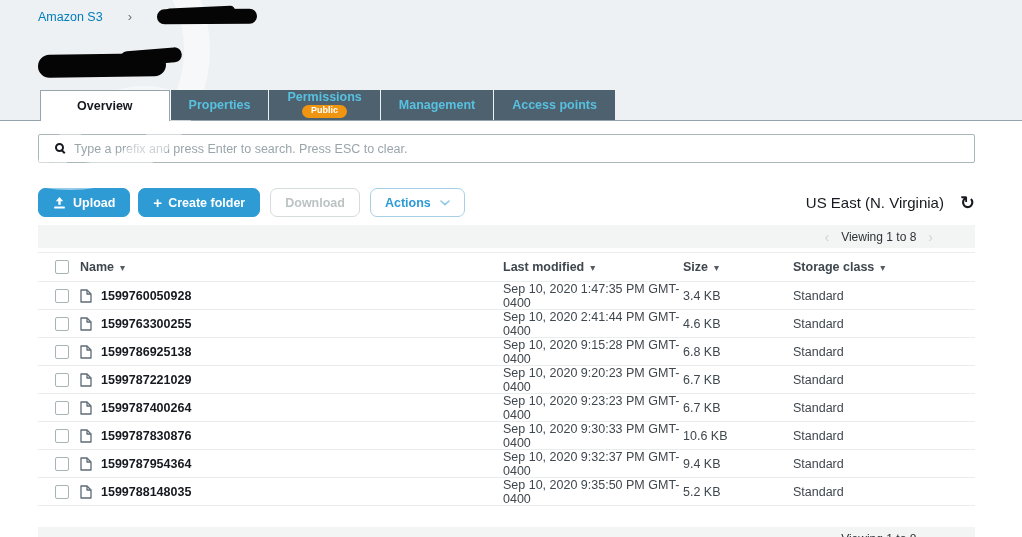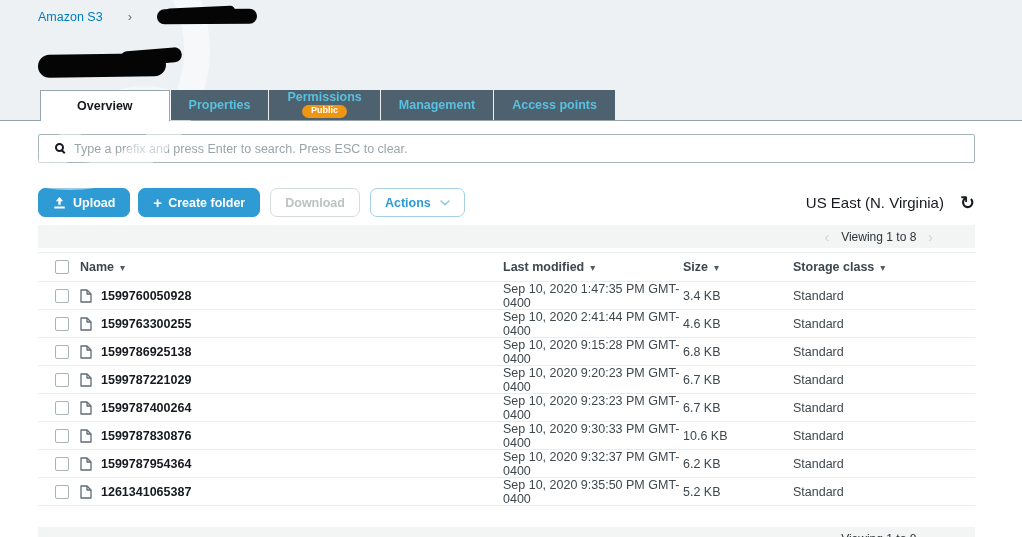--- a/index.html
+++ b/index.html
@@ -298,36 +298,36 @@
     <div class="cell">
       <span class="file-ic">
         <svg width="12" height="14" viewBox="0 0 12 14">
                   <path d="M1 1h6l4 4v8H1z" fill="none" stroke="#5f6b76" stroke-width="1.3" stroke-linejoin="round"></path>
                   <path d="M7 1v4h4" fill="none" stroke="#5f6b76" stroke-width="1.3" stroke-linejoin="round"></path>
                 </svg>
       </span>
       <span class="obj-name">1599787954364</span>
     </div>
     <div class="cell">Sep 10, 2020 9:32:37 PM GMT-0400</div>
-    <div class="cell">6.2 KB</div>
-    <div class="cell">Standard</div>
-  </div>
-
-  <div class="trow">
-    <div class="cell c-check">
-              <span class="checkbox"></span>
-            </div>
-    <div class="cell">
-      <span class="file-ic">
-        <svg width="12" height="14" viewBox="0 0 12 14">
-                  <path d="M1 1h6l4 4v8H1z" fill="none" stroke="#5f6b76" stroke-width="1.3" stroke-linejoin="round"></path>
-                  <path d="M7 1v4h4" fill="none" stroke="#5f6b76" stroke-width="1.3" stroke-linejoin="round"></path>
-                </svg>
-      </span>
-      <span class="obj-name">1261341065387</span>
+    <div class="cell">9.4 KB</div>
+    <div class="cell">Standard</div>
+  </div>
+
+  <div class="trow">
+    <div class="cell c-check">
+              <span class="checkbox"></span>
+            </div>
+    <div class="cell">
+      <span class="file-ic">
+        <svg width="12" height="14" viewBox="0 0 12 14">
+                  <path d="M1 1h6l4 4v8H1z" fill="none" stroke="#5f6b76" stroke-width="1.3" stroke-linejoin="round"></path>
+                  <path d="M7 1v4h4" fill="none" stroke="#5f6b76" stroke-width="1.3" stroke-linejoin="round"></path>
+                </svg>
+      </span>
+      <span class="obj-name">1599788148035</span>
     </div>
     <div class="cell">Sep 10, 2020 9:35:50 PM GMT-0400</div>
     <div class="cell">5.2 KB</div>
     <div class="cell">Standard</div>
   </div>
 </div>
     </div>
 
     <div class="pagebar bottom">
       <span class="pg-prev">‹</span>

